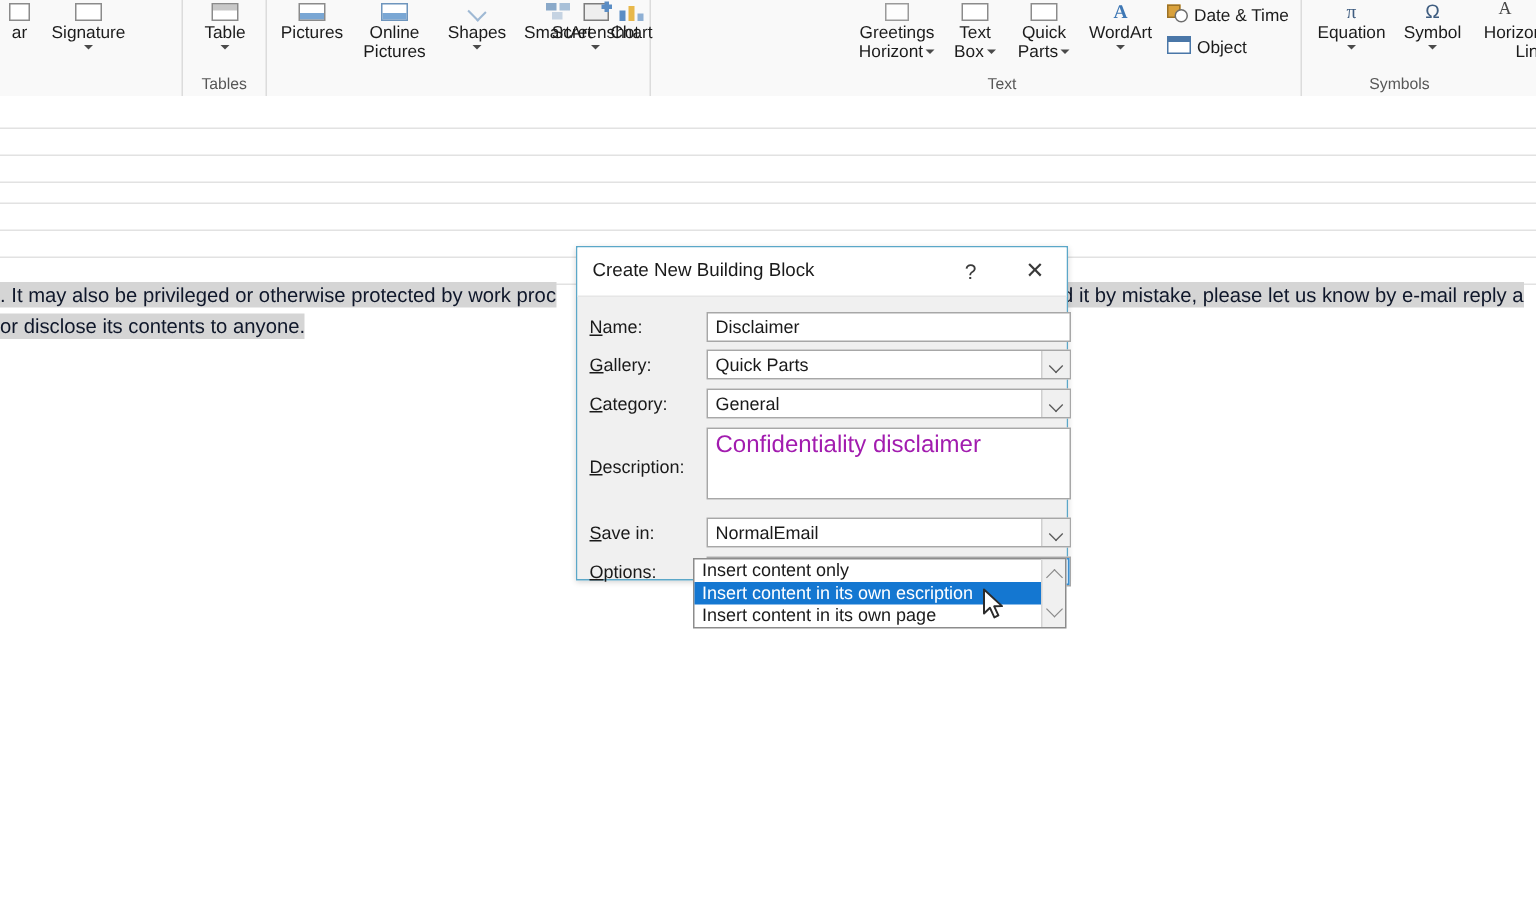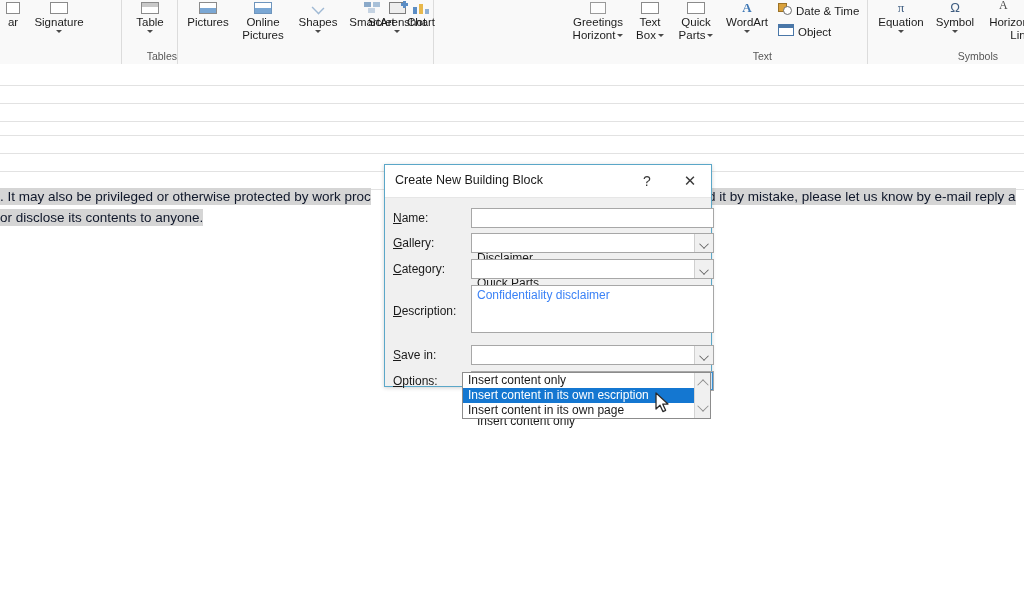--- a/index.html
+++ b/index.html
@@ -40,21 +40,21 @@
     height: 64px;
     border-right: 1px solid #dcdcdc;
     box-sizing: border-box;
   }
   .rgroup.noborder { border-right: none; }
   .rgroup-label {
     position: absolute;
     bottom: 2px;
     left: 0;
     width: 100%;
-    text-align: right;
+    text-align: center;
     font-size: 10.5px;
     color: #575757;
     white-space: nowrap;
     margin-top: 16px;
   }
   .rbtn {
     position: absolute;
     top: 0;
     text-align: center;
     font-size: 11.5px;
@@ -344,21 +344,20 @@
     background: #ffffff;
     border: 1px solid #a7a7a7;
     box-sizing: border-box;
   }
   .fctl .val {
     position: absolute;
     left: 5px; top: 2px;
     font-size: 12px;
     color: #1a1a1a;
     white-space: nowrap;
-    margin-top: 40px;
   }
   .combo-btn {
     position: absolute;
     right: 0; top: 0;
     width: 19px; height: 18px;
     background: #f0f0f0;
     border-left: 1px solid #cfcfcf;
     box-sizing: border-box;
   }
   .combo-btn.active {
@@ -378,22 +377,22 @@
     left: 78px;
     width: 243px;
     height: 48px;
     background: #ffffff;
     border: 1px solid #a7a7a7;
     box-sizing: border-box;
   }
   .desc-box .val {
     position: absolute;
     left: 5px; top: 2px;
-    font-size: 12px;
-    color: #3b82f6;
+    font-size: 16px;
+    color: #a21caf;
     white-space: nowrap;
   }
 
   
   .dropdown {
     position: absolute;
     left: 462px;
     top: 372px;
     width: 249px;
     background: #ffffff;

